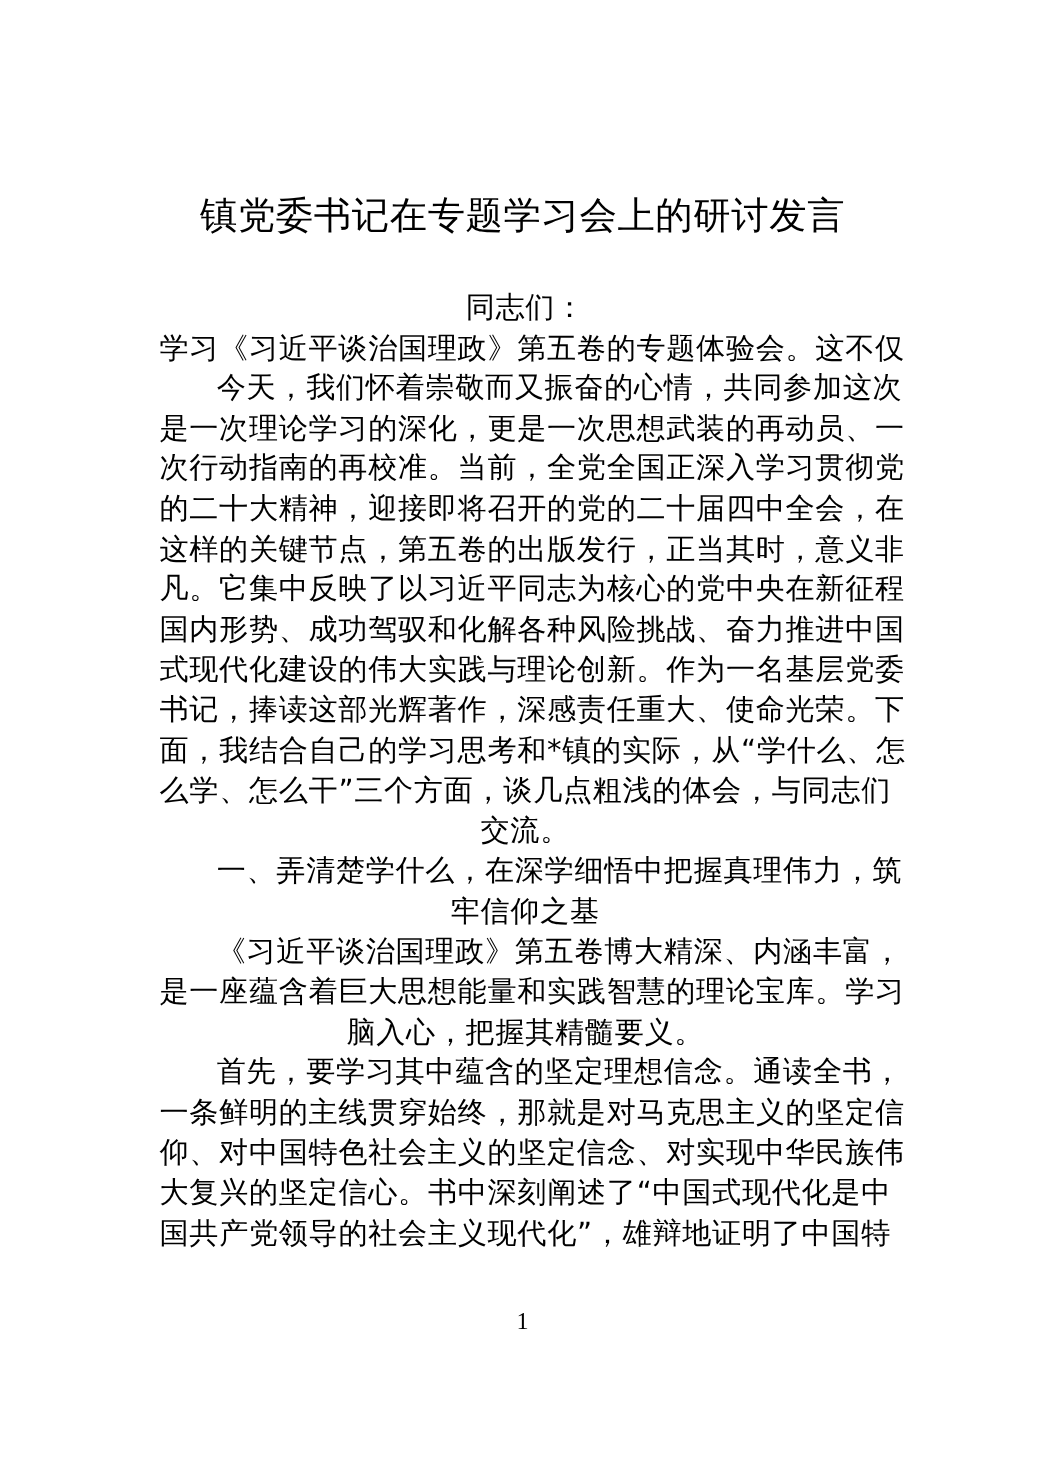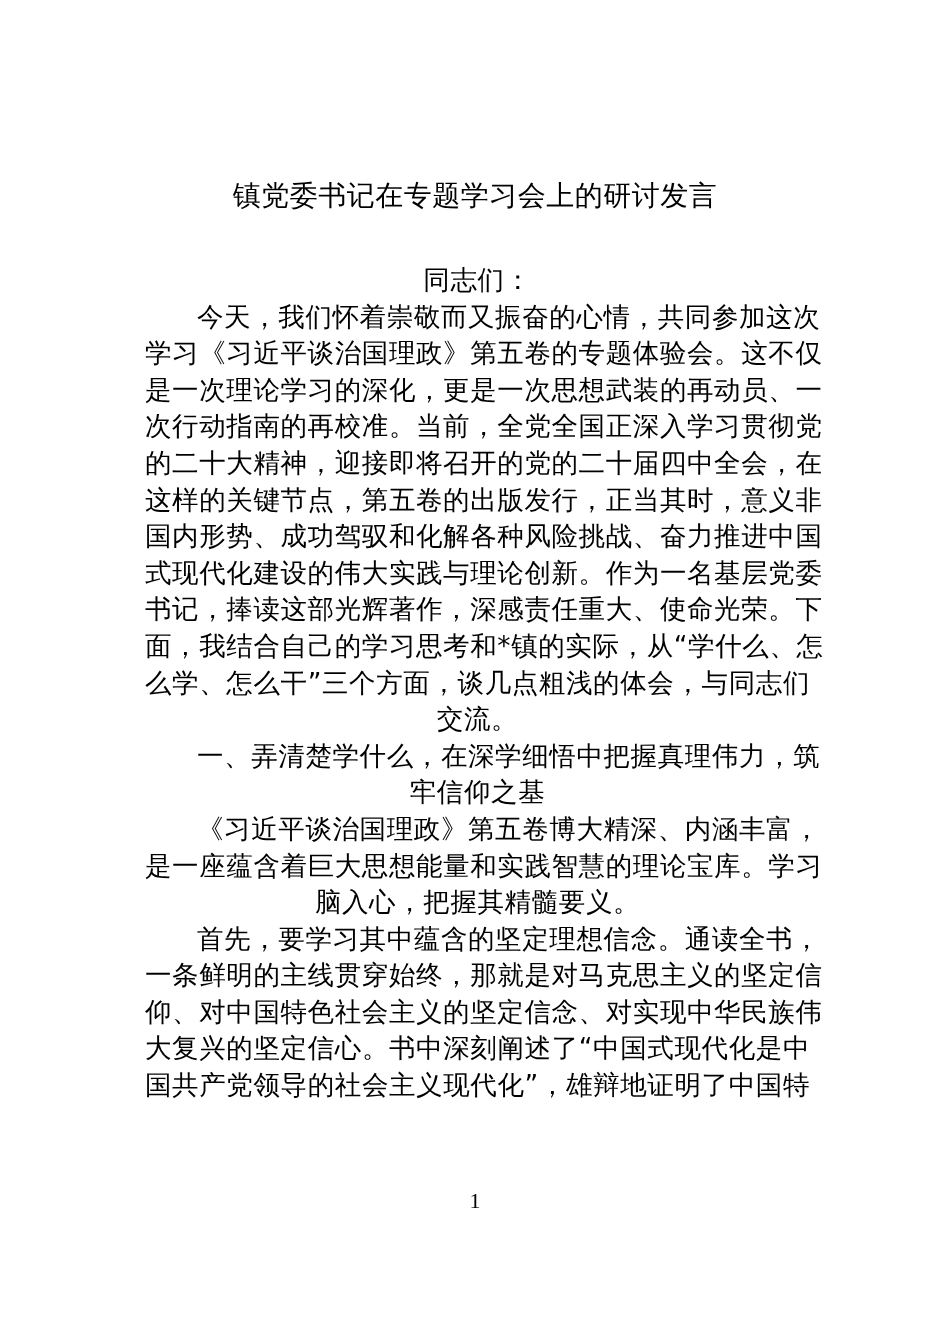--- a/index.html
+++ b/index.html
@@ -1,38 +1,39 @@
 <!DOCTYPE html>
 <html><head>
 <meta charset="utf-8">
 <style>
   html, body { margin: 0; padding: 0; background: #ffffff; }
   body { width: 950px; height: 1344px; position: relative; overflow: hidden; font-family: "DejaVu Sans", sans-serif; color: #000; }
   .page { position: absolute; left: 0; top: 0; width: 950px; height: 1344px; background: #fff; }
-  .title { position: absolute; left: 0; top: 168px; width: 950px; text-align: center; font-size: 28px; line-height: 56px; letter-spacing: 0.5px; }
+  .title { position: absolute; left: 0; top: 168px; width: 950px; text-align: center; font-size: 34px; line-height: 56px; letter-spacing: 0.5px; }
   .body { position: absolute; left: 145px; top: 262px; width: 665px; }
   .line { height: 36.6px; line-height: 36.6px; font-size: 26.5px; white-space: nowrap; letter-spacing: 0.6px; text-align: center; }
   .line.just { text-align: justify; text-align-last: justify; }
   .indent { padding-left: 52px; }
   .pagenum { position: absolute; left: 0; top: 1188px; width: 950px; text-align: center; font-family: "Liberation Serif", serif; font-size: 22px; }
 </style>
 </head>
 <body>
 
 <div class="page">
   <div class="title">镇党委书记在专题学习会上的研讨发言</div>
 
   <div class="body">
     <div class="line">同志们：</div>
+    <div class="line just">学习《习近平谈治国理政》第五卷的专题体验会。这不仅</div>
     <div class="line just indent">今天，我们怀着崇敬而又振奋的心情，共同参加这次</div>
-    <div class="line just">学习《习近平谈治国理政》第五卷的专题体验会。这不仅</div>
     <div class="line just">是一次理论学习的深化，更是一次思想武装的再动员、一</div>
     <div class="line just">次行动指南的再校准。当前，全党全国正深入学习贯彻党</div>
     <div class="line just">的二十大精神，迎接即将召开的党的二十届四中全会，在</div>
     <div class="line just">这样的关键节点，第五卷的出版发行，正当其时，意义非</div>
+    <div class="line just">凡。它集中反映了以习近平同志为核心的党中央在新征程</div>
     <div class="line just">国内形势、成功驾驭和化解各种风险挑战、奋力推进中国</div>
     <div class="line just">式现代化建设的伟大实践与理论创新。作为一名基层党委</div>
     <div class="line just">书记，捧读这部光辉著作，深感责任重大、使命光荣。下</div>
     <div class="line just">面，我结合自己的学习思考和*镇的实际，从“学什么、怎</div>
     <div class="line just">么学、怎么干”三个方面，谈几点粗浅的体会，与同志们</div>
     <div class="line">交流。</div>
     <div class="line just indent">一、弄清楚学什么，在深学细悟中把握真理伟力，筑</div>
     <div class="line">牢信仰之基</div>
     <div class="line just indent">《习近平谈治国理政》第五卷博大精深、内涵丰富，</div>
     <div class="line just">是一座蕴含着巨大思想能量和实践智慧的理论宝库。学习</div>

